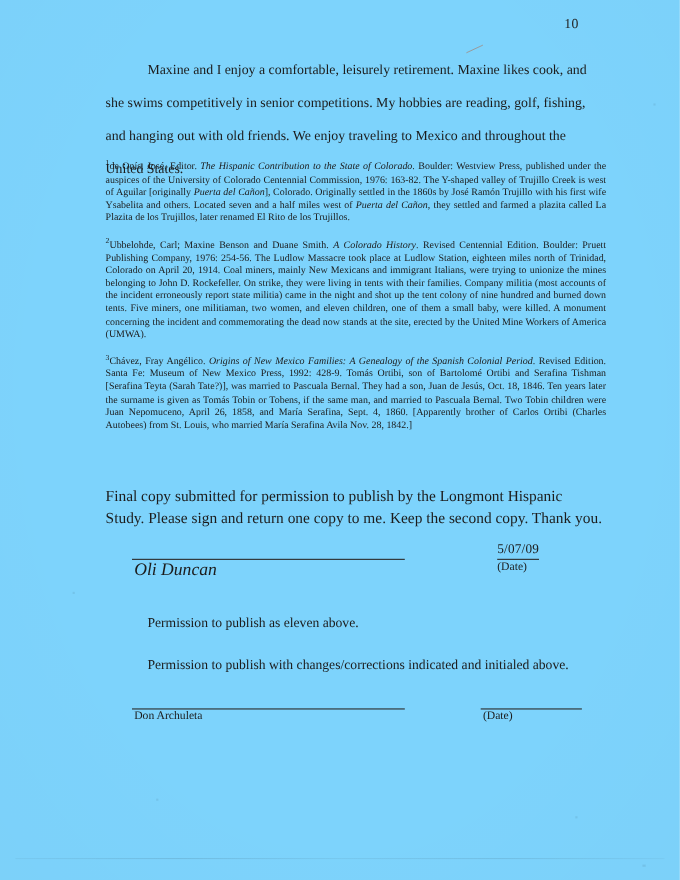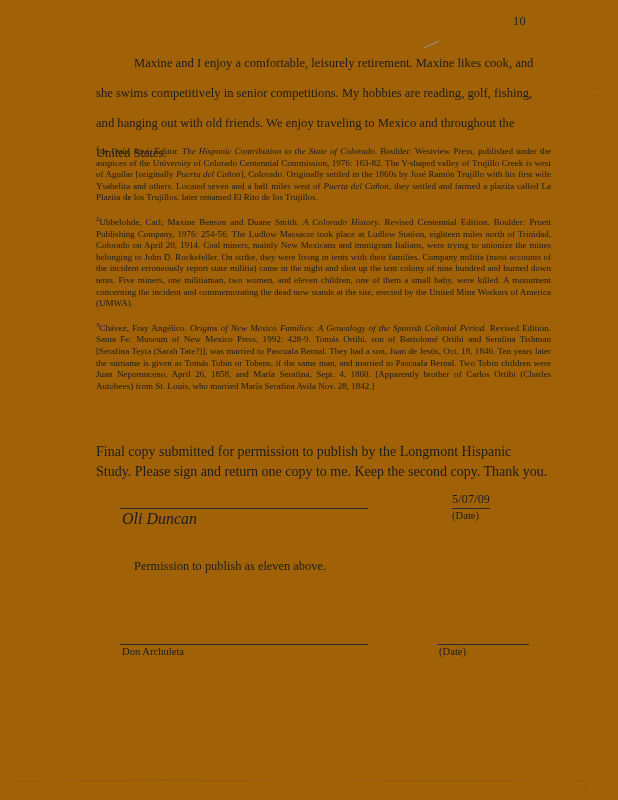--- a/index.html
+++ b/index.html
@@ -12,21 +12,21 @@
     height: 800px;
     position: relative;
     font-family: "Liberation Serif", "DejaVu Serif", serif;
     color: #1a1a1a;
     overflow: hidden;
   }
 
   .page {
     position: absolute;
     inset: 0;
-    background: #a16207;
+    background: #7dd3fc;
   }
 
   
   .scan-tint {
     position: absolute;
     inset: 0;
     background:
       radial-gradient(ellipse at 50% 45%, rgba(255,255,255,0) 60%, rgba(0,0,0,0.012) 100%);
     pointer-events: none;
   }
@@ -227,20 +227,21 @@
 
   <div class="sig-row-1">
     <div class="sig-line sig-line-1"></div>
     <div class="sig-name-1">Oli Duncan</div>
     <div class="date-value">5/07/09</div>
     <div class="date-label-1">(Date)</div>
   </div>
 
   <div class="perm-block">
     <p class="perm-line">Permission to publish as eleven above.</p>
+    <p class="perm-line">Permission to publish with changes/corrections indicated and initialed above.</p>
   </div>
 
   <div class="sig-row-2">
     <div class="sig-line sig-line-2"></div>
     <div class="sig-name-2">Don Archuleta</div>
     <div class="sig-line sig-line-2b"></div>
     <div class="date-label-2">(Date)</div>
   </div>
 
   <div class="scan-streak"></div>

